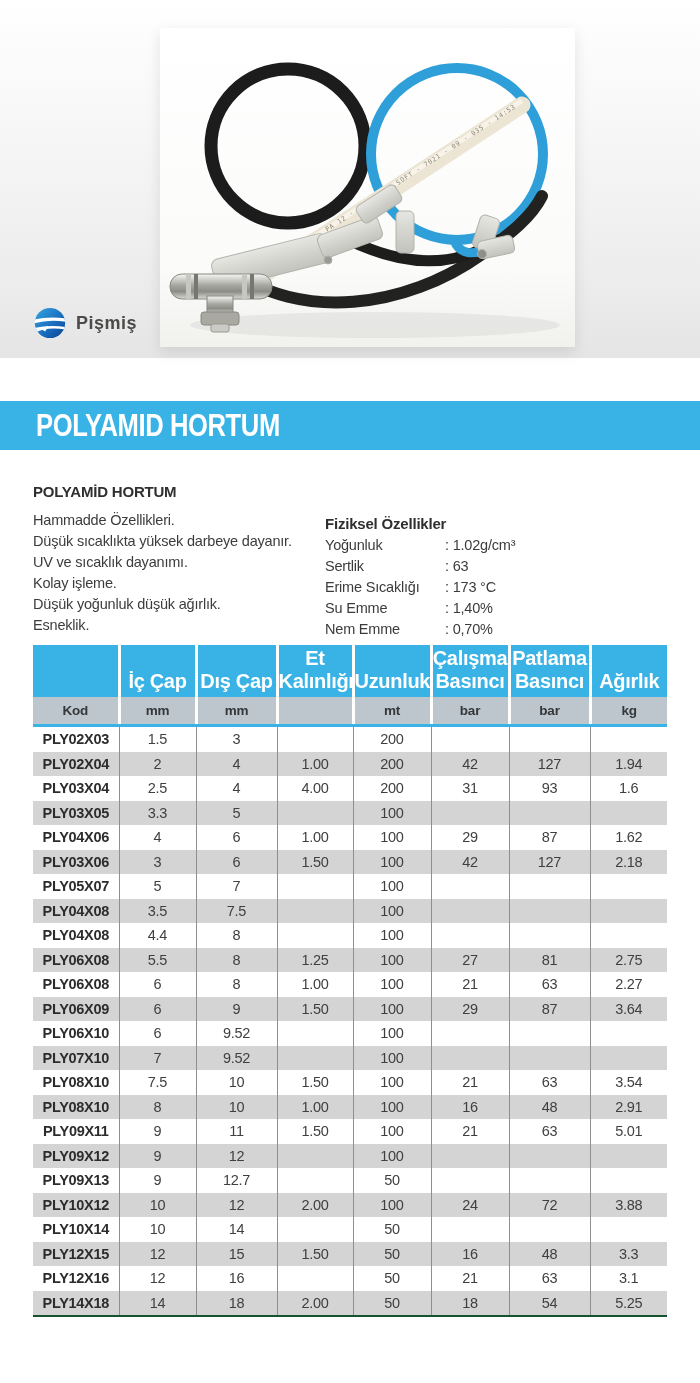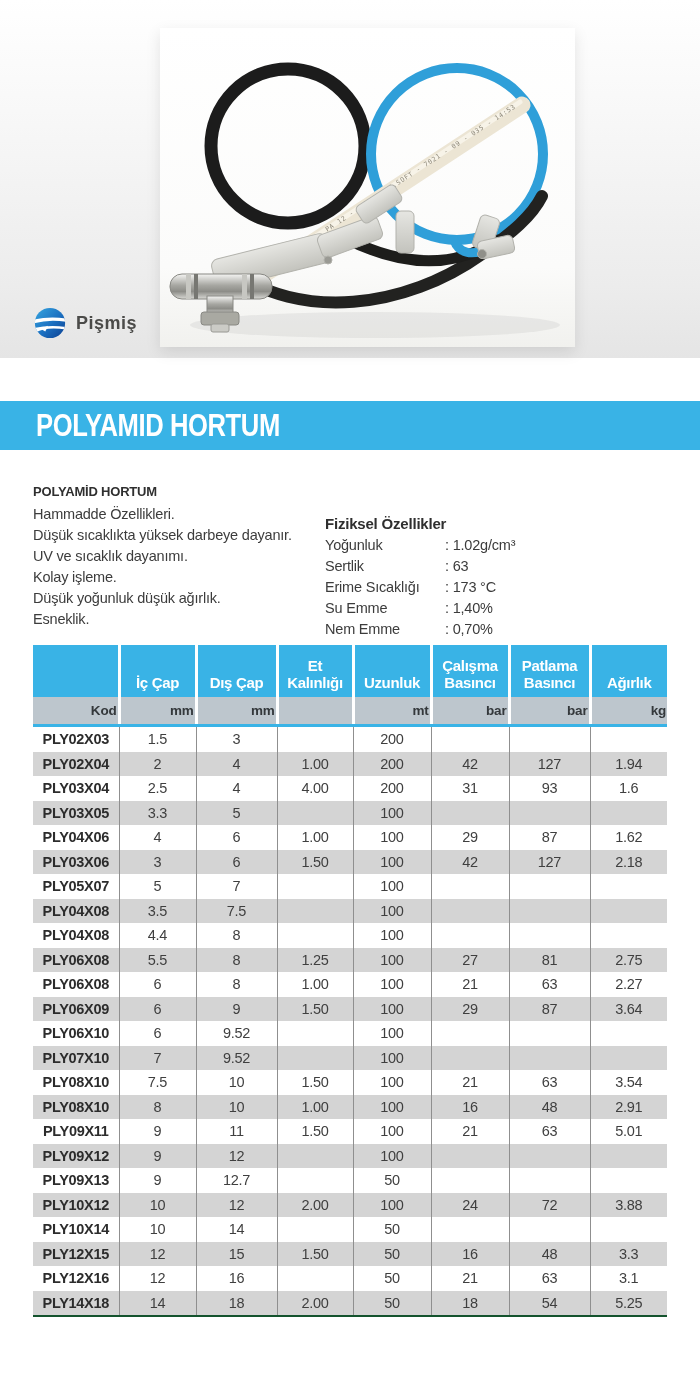--- a/index.html
+++ b/index.html
@@ -32,42 +32,42 @@
   .title-bar .tb-text{
     color:#fff;font-size:32px;font-weight:bold;margin-left:36px;
     letter-spacing:-.5px;transform:scaleX(.8);transform-origin:left center;
     white-space:nowrap;
   }
   
   .intro{
     position:absolute;left:33px;top:481px;width:285px;
     color:#3c3c3c;font-size:14.5px;line-height:21px;letter-spacing:-.2px;
   }
-  .intro .heading{font-size:13px;font-weight:bold;color:#2f2f2f;margin-bottom:2px;}
+  .intro .heading{font-size:15px;font-weight:bold;color:#2f2f2f;margin-bottom:8px;}
   
   .physical{
     position:absolute;left:325px;top:481px;width:310px;
     color:#3c3c3c;font-size:14.5px;line-height:21px;letter-spacing:-.2px;
   }
   .physical .heading{font-size:15px;font-weight:bold;color:#2f2f2f;margin-bottom:1px;margin-top:32px;}
   .phys-row{display:flex;}
   .phys-label{width:120px;flex:0 0 120px;}
   .phys-value{}
   
   .table-wrap{position:absolute;left:33px;top:645px;width:634px;}
   table{border-collapse:collapse;table-layout:fixed;width:634px;}
   thead th{
-    background:var(--accent,#39b3e6);color:#fff;font-size:15px;font-weight:bold;
+    background:var(--accent,#39b3e6);color:#fff;font-size:20px;font-weight:bold;
     vertical-align:bottom;padding:0 0 5px 0;line-height:1.12;
     white-space:pre-line;letter-spacing:-.3px;height:47px;
   }
   thead th + th{border-left:3px solid #fff;}
   tr.units td{
     background:#bdc6cd;color:#34383b;font-weight:bold;font-size:13.5px;
-    text-align:right;height:25px;border-bottom:3px solid var(--accent,#39b3e6);
+    text-align:center;height:25px;border-bottom:3px solid var(--accent,#39b3e6);
     letter-spacing:-.2px;
   }
   tr.units td + td{border-left:3px solid #fff;}
   tbody td{
     height:24.5px;text-align:center;font-size:14.5px;color:#3f3f3f;
     letter-spacing:-.3px;padding:0;
   }
   tbody td + td{border-left:1px solid #8f8f8f;}
   tbody td.kod{font-weight:bold;color:#2c2c2c;}
   tbody tr.stripe{background:#d4d4d4;}

